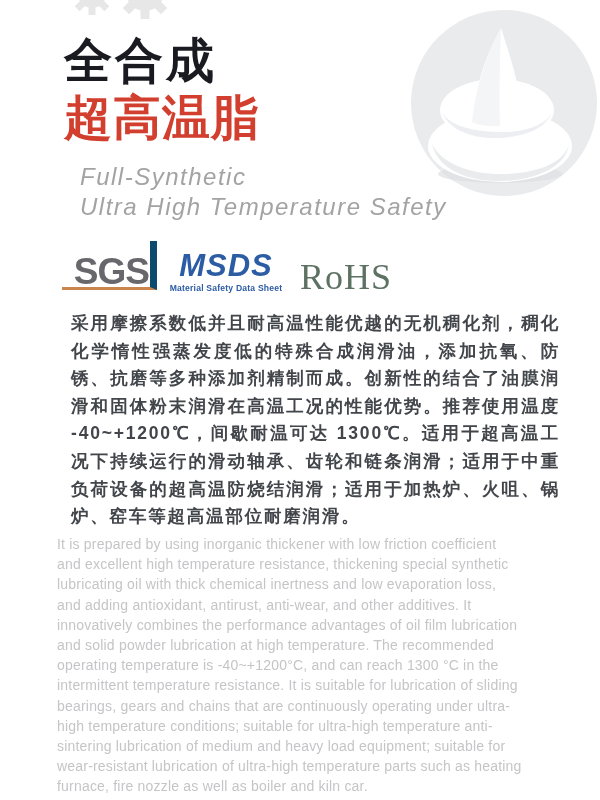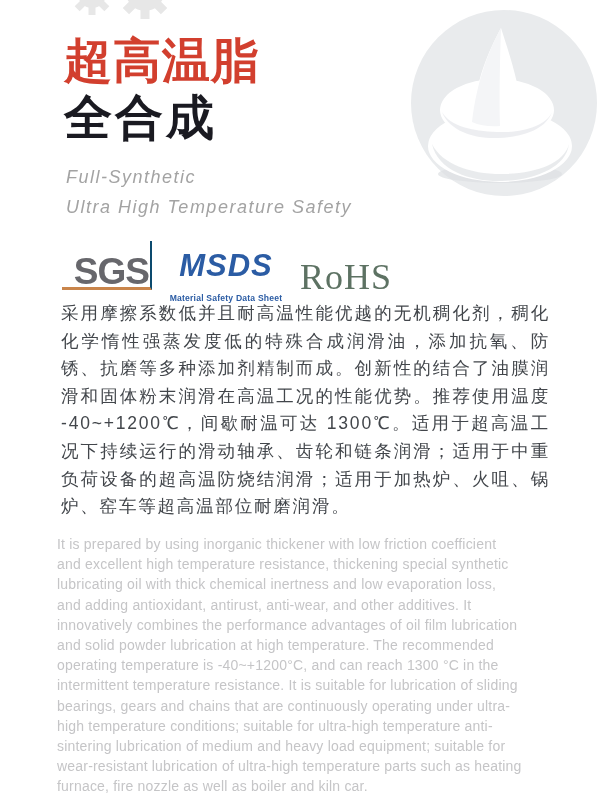--- a/index.html
+++ b/index.html
@@ -10,38 +10,38 @@
   }
   
   .gears{position:absolute;left:68px;top:0;width:120px;height:30px;overflow:hidden;}
   
   .hero{position:absolute;left:404px;top:6px;width:196px;height:196px;}
   
   .title-block{position:absolute;left:64px;top:32px;}
   .title-cn{margin:0;font-weight:800;font-size:48px;line-height:57px;
     letter-spacing:3px;color:#1a1a21;}
   .title-cn.red{color:#d23f2e;letter-spacing:1px;}
-  .subtitle{margin:16px 0 0 2px;font-style:italic;font-size:18px;line-height:30px;
+  .subtitle{margin:16px 0 0 16px;font-style:italic;font-size:24px;line-height:30px;
     letter-spacing:1.5px;color:#a3a3a3;font-weight:400;}
   
   .cert-row{position:absolute;left:62px;top:238px;height:54px;width:480px;}
   .sgs{position:absolute;left:0;top:3px;width:88px;height:46px;
-    border-bottom:3px solid #c9854b;border-right:2px solid #0c4a6e;}
+    border-bottom:3px solid #c9854b;border-right:7px solid #0c4a6e;}
   .sgs .sgs-text{position:absolute;right:1px;bottom:-6px;font-size:37px;
     font-weight:800;color:#67676c;letter-spacing:-1px;}
   .msds{position:absolute;left:102px;top:13px;width:124px;text-align:center;}
   .msds .msds-text{font-size:31px;font-weight:800;font-style:italic;
     color:#2b5ca4;letter-spacing:1px;line-height:30px;display:block;}
   .msds .msds-sub{display:block;font-size:8.6px;font-weight:700;color:#2b5ca4;
-    letter-spacing:0.2px;margin-top:12px;white-space:nowrap;}
+    letter-spacing:0.2px;margin-top:2px;white-space:nowrap;}
   .rohs{position:absolute;left:238px;top:18px;font-family:"Liberation Serif",serif;
     font-size:36px;font-weight:400;color:#5d7263;letter-spacing:1px;}
   
-  .desc-cn{position:absolute;left:57px;top:296px;width:489px;margin:4px;
-    font-size:17.5px;line-height:27.6px;color:#42464b;font-weight:400;
+  .desc-cn{position:absolute;left:57px;top:296px;width:489px;margin:14px;
+    font-size:17.5px;line-height:27.6px;color:#42464b;font-weight:700;
     letter-spacing:1.8px;text-align:justify;text-align-last:left;}
   .desc-en{position:absolute;left:57px;top:534px;width:466px;margin:0;
     font-size:14px;line-height:20.2px;color:#c5c5c7;font-weight:400;
     letter-spacing:0.2px;}
 </style>
 </head>
 <body>
 
 <div class="page">
 
@@ -81,22 +81,22 @@
       <ellipse cx="96" cy="140" rx="72" ry="36" fill="#ffffff"></ellipse>
       <path d="M28,138 C34,166 70,176 98,175 C130,174 162,162 165,138 C160,158 130,168 97,168 C66,168 38,158 28,138 Z" fill="#e3e6e9" opacity="0.8"></path>
       <ellipse cx="93" cy="104" rx="57" ry="31" fill="#ffffff"></ellipse>
       <path d="M38,106 C46,126 72,133 94,132 C120,131 142,123 148,106 C142,120 118,127 93,126 C68,125 46,120 38,106 Z" fill="#e8eaed" opacity="0.8"></path>
       <path d="M68,116 C72,74 84,46 97,22 C104,44 116,78 120,118 C106,128 80,127 68,116 Z" fill="#ffffff"></path>
       <path d="M97,22 C96,54 95,90 96,120 C88,121 76,120 68,116 C73,74 85,44 97,22 Z" fill="#f4f5f7"></path>
     </svg>
   </div>
 
   <div class="title-block">
+    <h1 class="title-cn">全合成</h1>
     <h1 class="title-cn red">超高温脂</h1>
-    <h1 class="title-cn">全合成</h1>
     <p class="subtitle">
       <span>Full-Synthetic</span><br>
       <span>Ultra High Temperature Safety</span>
     </p>
   </div>
 
   <div class="cert-row">
     <div class="sgs">
       <span class="sgs-text">SGS</span>
     </div>

